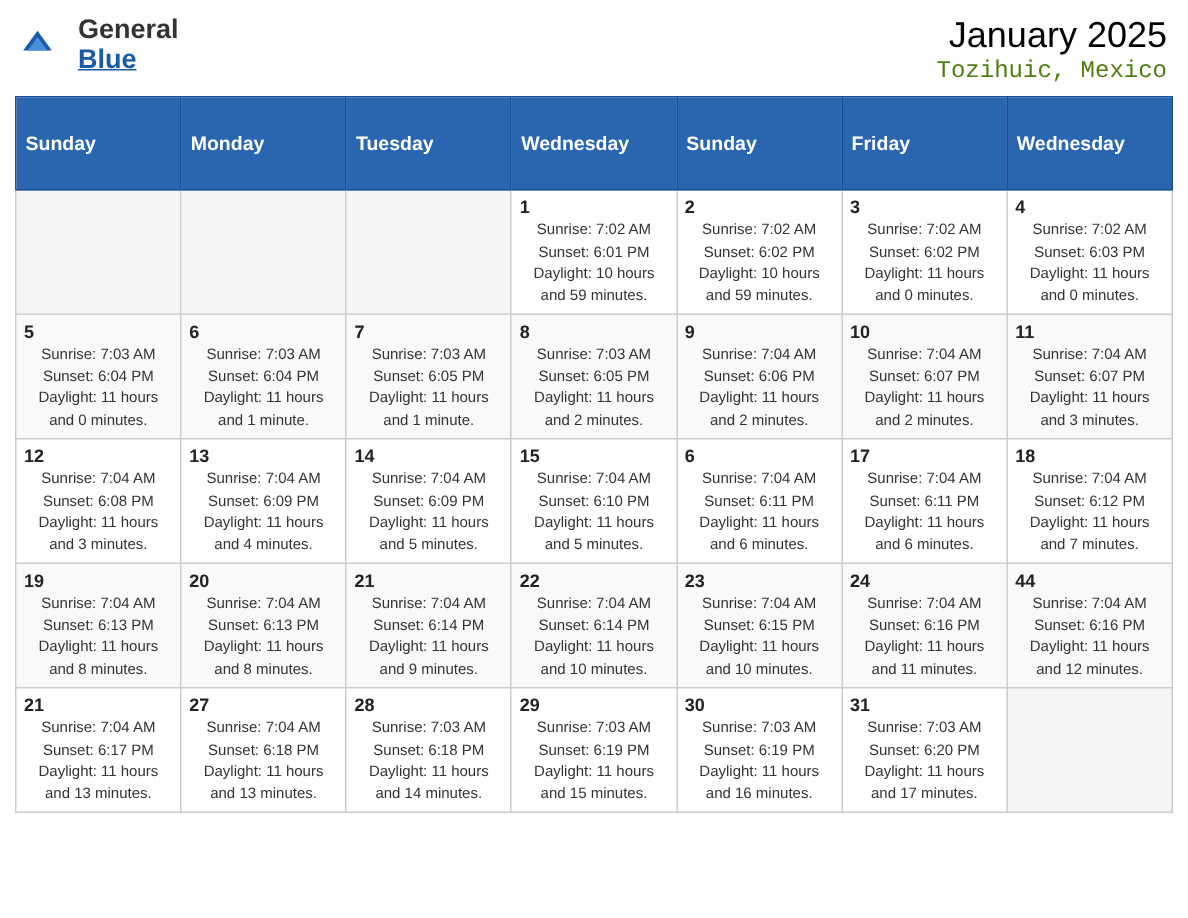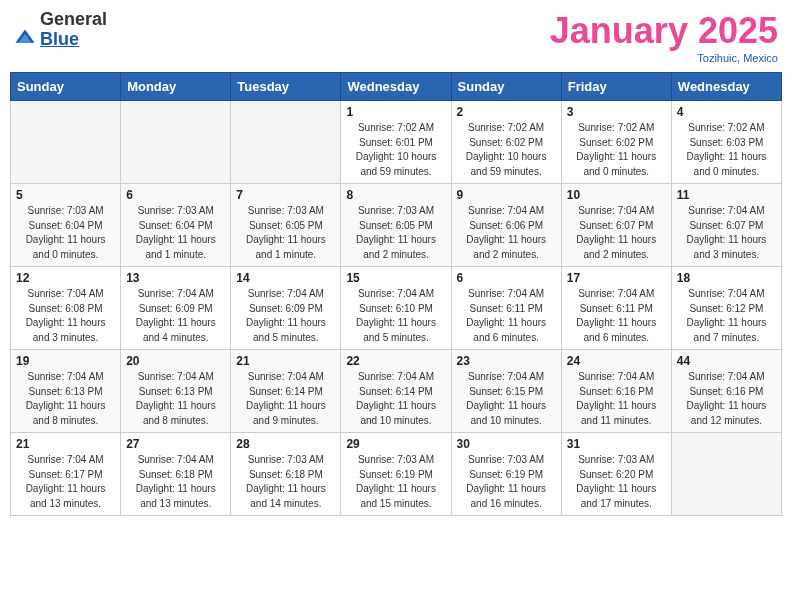--- a/index.html
+++ b/index.html
@@ -12,58 +12,59 @@
     }
     .header {
       display: flex;
       justify-content: space-between;
       align-items: flex-start;
       margin-bottom: 8px;
       padding: 0 4px;
     }
     .logo {
       display: flex;
-      align-items: flex-end;
-      gap: 4px;
+      align-items: center;
+      gap: 16px;
     }
     .logo-text {
       font-size: 18px;
       font-weight: bold;
       line-height: 1.1;
     }
     .logo-general { color: #333; }
     .logo-blue { color: #1a5aab; text-decoration: underline; }
     .logo-icon {
       width: 22px;
       height: 22px;
     }
     .title-block {
       text-align: right;
     }
     .month-title {
-      font-size: 36px;
-      font-weight: bold;
-      color: #ec4899;
+      font-size: 24px;
+      font-weight: normal;
+      color: #000000;
     }
     .location {
-      font-size: 11px;
-      color: #1d4ed8;
+      font-size: 16px;
+      color: #4d7c0f;
+      font-family: Liberation Mono, monospace;
     }
     .calendar {
       width: 100%;
       border-collapse: collapse;
       border: 1px solid #ccc;
     }
     .calendar th {
       background-color: #2a65b0;
       color: #fff;
       font-size: 13px;
       font-weight: bold;
       text-align: left;
-      padding: 6px 6px;
+      padding: 23px 6px;
       border: 1px solid #1a4d99;
     }
     .calendar td {
       vertical-align: top;
       padding: 4px 5px;
       border: 1px solid #ccc;
       width: calc(100% / 7);
       min-height: 80px;
       font-size: 10.5px;
       color: #222;

